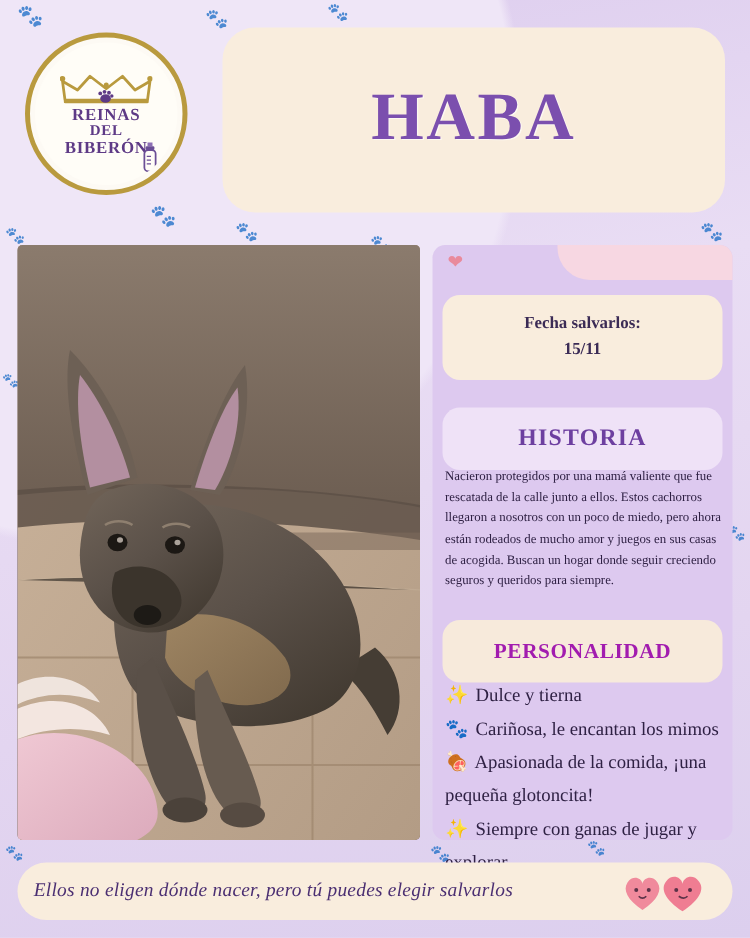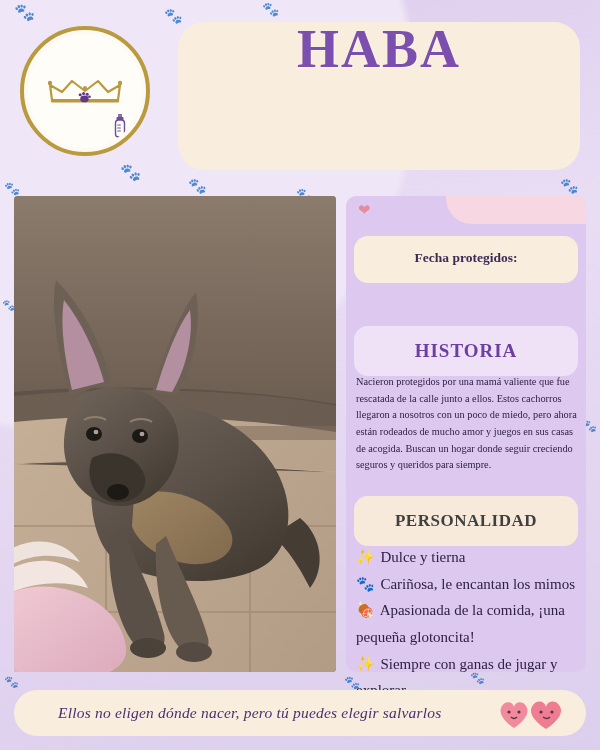--- a/index.html
+++ b/index.html
@@ -86,21 +86,21 @@
   .title-card {
     position: absolute;
     left: 178px;
     top: 22px;
     width: 402px;
     height: 148px;
     background: #f9eddd;
     border-radius: 26px 26px 26px 26px;
     display: flex;
     flex-direction: row;
-    align-items: flex-start;
+    align-items: center;
     justify-content: center;
   }
   .title-name {
     font-family: "Liberation Serif", serif;
     color: #7b4fae;
     font-size: 54px;
     font-weight: bold;
     line-height: 1;
     letter-spacing: 2px;
     margin-bottom: 6px;
@@ -205,21 +205,21 @@
     line-height: 1.62;
     text-align: left;
   }
   .band-pers {
     top: 300px;
     background: #f7eadb;
   }
   .band-pers .band-label {
     font-family: "Liberation Serif", serif;
     font-weight: bold;
-    color: #404040;
+    color: #a21caf;
     font-size: 17px;
     letter-spacing: .5px;
   }
   .traits {
     position: absolute;
     left: 10px;
     top: 348px;
     width: 224px;
     color: #2f2144;
     font-family: "Liberation Serif", serif;
@@ -237,21 +237,21 @@
     left: 14px;
     top: 690px;
     width: 572px;
     height: 46px;
     background: #f9eddd;
     border-radius: 23px;
     display: flex;
     align-items: center;
   }
   .footer-text {
-    margin-left: 44px;
+    margin-left: 13px;
     font-family: "Liberation Serif", serif;
     font-style: italic;
     color: #4b2f72;
     font-size: 15.5px;
     letter-spacing: .2px;
   }
   .footer-hearts {
     position: absolute;
     right: 16px;
     top: 8px;
@@ -289,20 +289,25 @@
       <circle cx="37" cy="10" r="2" fill="#b99a3e"></circle>
       <rect x="3" y="22" width="68" height="2.6" rx="1.3" fill="#b99a3e"></rect>
       <g transform="translate(30.5,14.5) scale(0.85)">
         <ellipse cx="7" cy="7.5" rx="5" ry="4" fill="#5e3a86"></ellipse>
         <circle cx="2" cy="2.6" r="1.8" fill="#5e3a86"></circle>
         <circle cx="6" cy="1.1" r="1.8" fill="#5e3a86"></circle>
         <circle cx="10.2" cy="2" r="1.8" fill="#5e3a86"></circle>
         <circle cx="12.9" cy="5" r="1.6" fill="#5e3a86"></circle>
       </g>
     </svg>
+    <div class="logo-text">
+      <div>REINAS</div>
+      <div class="l2">DEL</div>
+      <div>BIBERÓN</div>
+    </div>
     <svg class="bottle" viewBox="0 0 16 26">
       <path d="M6 1 h4 v3 h-4 z" fill="#8d6fb5"></path>
       <rect x="4.5" y="4" width="7" height="3" rx="1" fill="#6b4e96"></rect>
       <rect x="3.5" y="7" width="9" height="17" rx="3" fill="none" stroke="#6b4e96" stroke-width="1.4"></rect>
       <path d="M5.4 12 h3.4 M5.4 15 h3.4 M5.4 18 h3.4" stroke="#6b4e96" stroke-width="1"></path>
     </svg>
   </div>
 </div>
 
 <div class="title-card">
@@ -389,21 +394,22 @@
     <path d="M70 224 C76 220 86 220 92 224" stroke="#8e7f6f" stroke-width="2" fill="none"></path>
     <path d="M116 226 C122 222 132 222 138 226" stroke="#8e7f6f" stroke-width="2" fill="none"></path>
   </svg>
 </div>
 
 <div class="info-panel">
   <div class="pink-tab"></div>
   <div class="heart-top">❤</div>
 
   <div class="card card-dates">
-    <div class="line">Fecha protegidos:</div>
+    <div class="line">Fecha salvarlos:</div>
+    <div class="line">15/11</div>
   </div>
 
   <div class="band band-historia">
     <span class="band-label">HISTORIA</span>
   </div>
 
   <div class="story">Nacieron protegidos por una mamá valiente que fue rescatada de la calle junto a ellos. Estos cachorros llegaron a nosotros con un poco de miedo, pero ahora están rodeados de mucho amor y juegos en sus casas de acogida. Buscan un hogar donde seguir creciendo seguros y queridos para siempre.</div>
 
   <div class="band band-pers">
     <span class="band-label">PERSONALIDAD</span>

